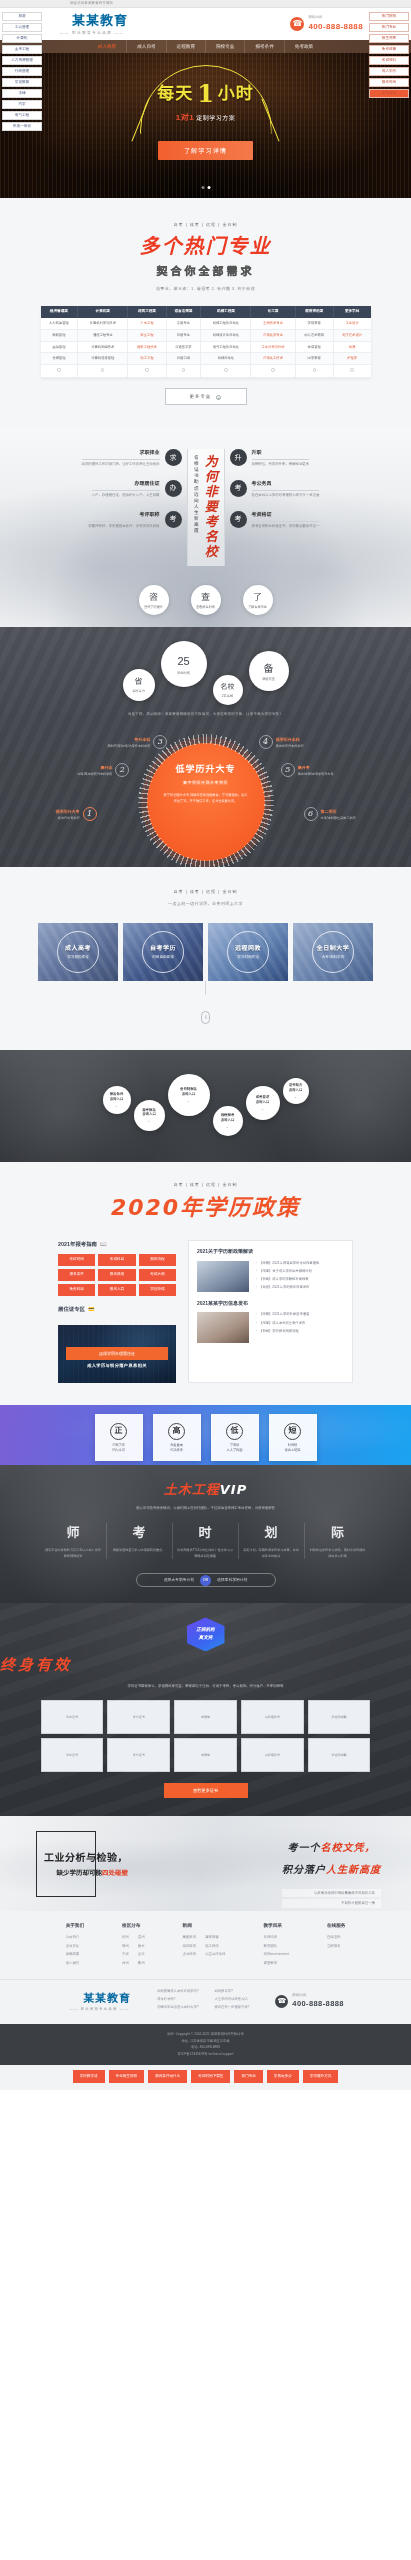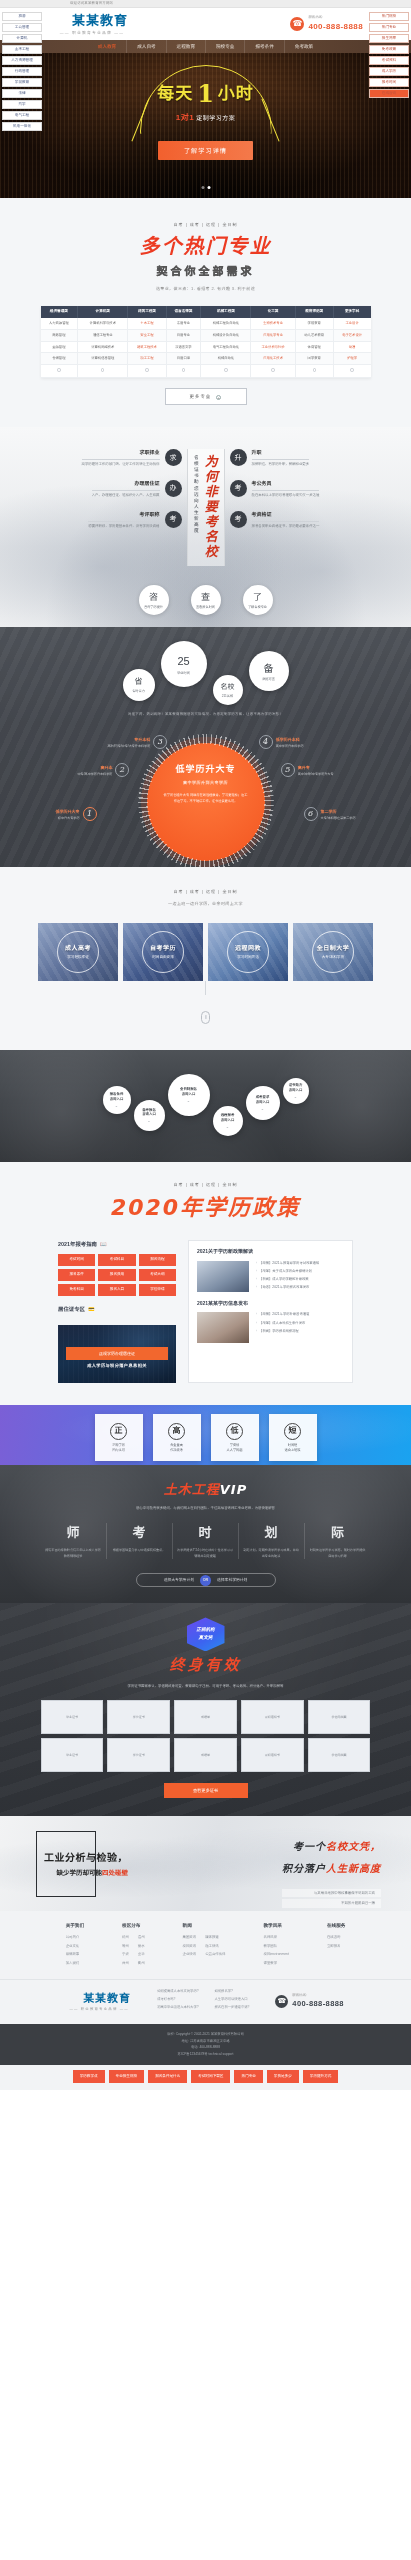--- a/index.html
+++ b/index.html
@@ -326,21 +326,21 @@
     background:repeating-linear-gradient(-18deg,rgba(255,255,255,.1) 0 10px,transparent 10px 24px),
                radial-gradient(ellipse at 50% 0%,rgba(255,255,255,.2),transparent 60%);}
   .hexbadge { position:relative; z-index:2; width:38px; height:34px; margin:0 auto;
     background:linear-gradient(150deg,#6a4bf0,#3c63f0 60%,#2a8df0);
     clip-path:polygon(50% 0,100% 25%,100% 75%,50% 100%,0 75%,0 25%);
     display:flex; flex-direction:column; align-items:center; justify-content:center; gap:1px; }
   .hexbadge b { font-size:4.6px; color:#fff; font-style:italic; }
   .cert-t1 { position:relative; z-index:2; text-align:center; margin-top:8px;
              font-size:14px; font-weight:bold; color:#fff; font-style:italic; letter-spacing:2px;
              font-family:"DejaVu Sans",sans-serif; }
-  .cert-t2 { position:relative; z-index:2; text-align:center; margin-top:3px;
+  .cert-t2 { position:relative; z-index:2; margin-top:3px;
              font-size:15px; font-weight:bold; color:#ef4a2a; font-style:italic; letter-spacing:3px;
              font-family:"DejaVu Sans",sans-serif; }
   .cert-d { position:relative; z-index:2; text-align:center; font-size:3.4px;
             color:#bfc3c7; margin-top:7px; }
   .cert-grid { position:relative; z-index:2; display:grid; grid-template-columns:repeat(5,1fr);
                gap:4px; width:330px; margin:11px auto 0; }
   .cert-item { height:34px; background:#eceff3; border:.6px solid #cfd4da;
                display:flex; align-items:center; justify-content:center; }
   .cert-item span { font-size:3px; color:#8d939a; }
   .cert-more { position:relative; z-index:2; width:84px; margin:11px auto 0; background:#f2602e;
@@ -355,21 +355,21 @@
   .sl-left { position:absolute; left:44px; top:34px; z-index:2; }
   .sl-box { position:absolute; left:-8px; top:-19px; width:60px; height:66px;
             border:1.6px solid #2c2f33; }
   .sl-left h3 { font-size:10px; font-weight:bold; color:#222; letter-spacing:.5px;
                 position:relative; z-index:2; }
   .sl-left h4 { font-size:6.5px; font-weight:bold; color:#222; margin-top:3px;
                 text-align:right; position:relative; z-index:2; }
   .sl-left h4 em { font-style:normal; color:#e23b1e; }
   .sl-right { position:absolute; right:30px; top:24px; z-index:2; text-align:right; }
   .sl-right h3 { font-size:10px; font-weight:bold; color:#2c2f33; font-style:italic;
-                 letter-spacing:1px; font-family:Liberation Mono, monospace; }
+                 letter-spacing:1px; font-family:Liberation Serif, serif;text-align:center; }
   .sl-right h3 em { font-style:italic; color:#e23b1e; }
   .sl-right h3:last-of-type { margin-top:7px; }
   .sl-right .tips { margin-top:12px; }
   .sl-right .tips p { font-size:3.4px; color:#7e848b; background:rgba(255,255,255,.45);
                       padding:1.5px 6px; margin-bottom:2px; }
   .sl-chev { position:absolute; right:108px; top:50px; color:#9aa0a7; font-size:7px; z-index:2; }
 
   
   .footer { background:#f2f3f5; padding:12px 0 0; }
   .f-cols { display:flex; justify-content:center; gap:38px; padding-bottom:10px; }

